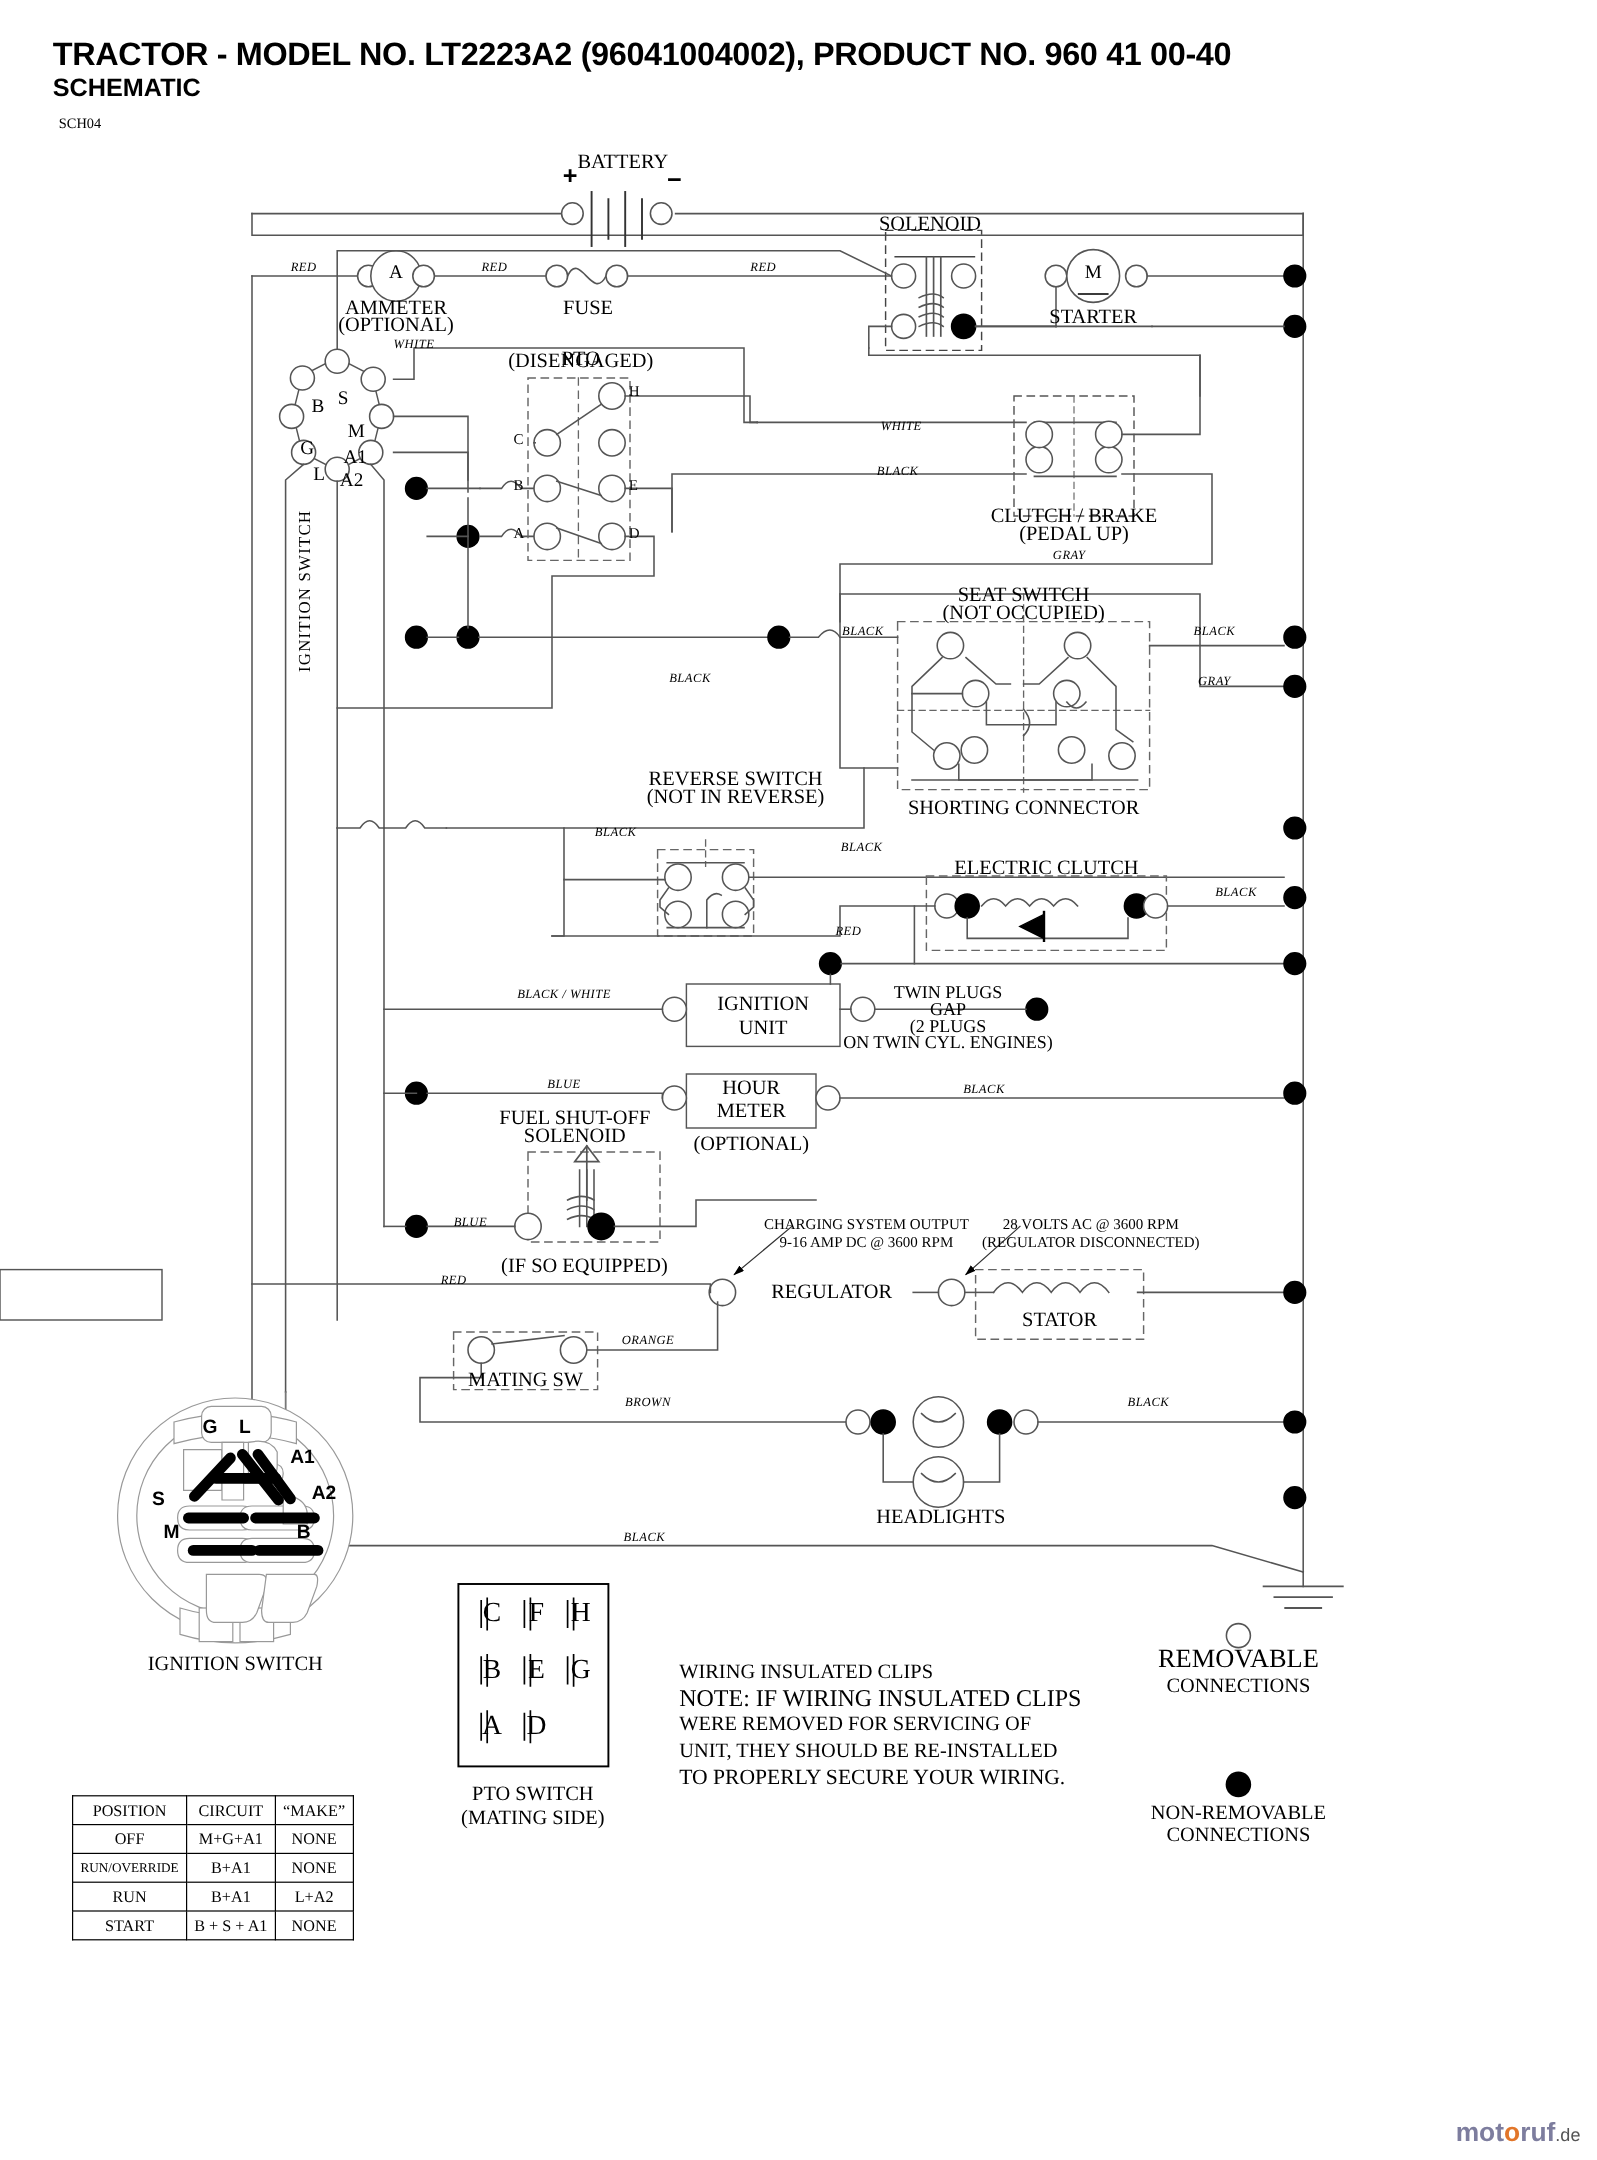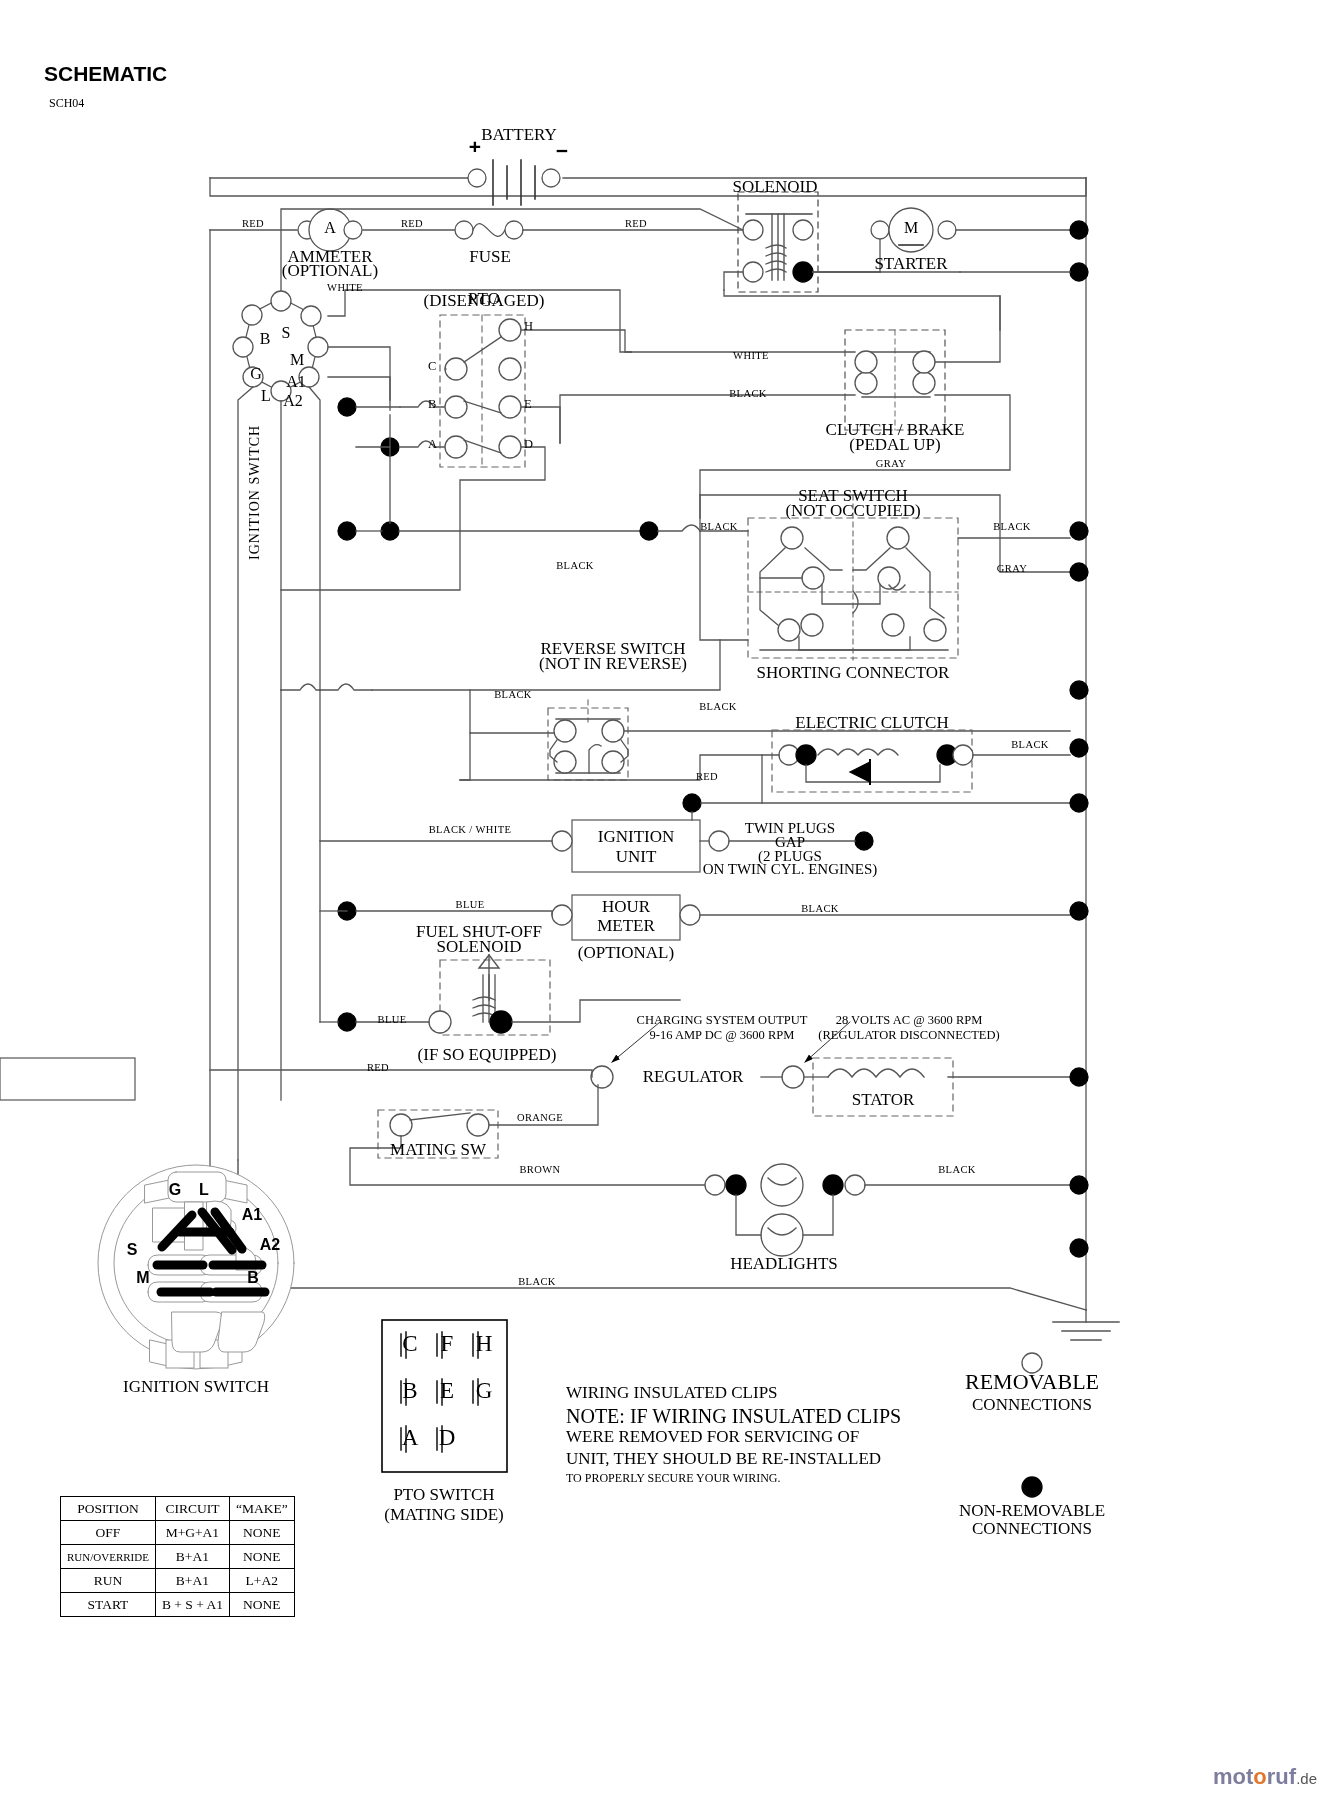--- a/index.html
+++ b/index.html
@@ -6,41 +6,42 @@
   body{width:1331px;height:1800px;position:relative;
        font-family:"Liberation Serif", serif; color:#000;}
   #sheet{position:absolute;left:0;top:0;width:1331px;height:1800px;overflow:hidden;}
   svg{position:absolute;left:0;top:0;}
   .ttl{position:absolute;font-family:"Liberation Sans", sans-serif;font-weight:bold;}
   #title1{left:44px;top:30px;font-size:27px;letter-spacing:-0.3px;white-space:nowrap;}
   #title2{left:44px;top:62px;font-size:21px;}
   #schcode{position:absolute;left:49px;top:96px;font-size:12px;font-family:"Liberation Serif",serif;}
   .lbl{position:absolute;font-family:"Liberation Serif", serif;text-align:center;
        white-space:nowrap;line-height:1.08;}
-  .wire{font-size:10.5px;letter-spacing:0.4px;}
+  .wire{font-size:10.5px;letter-spacing:0.4px;font-style:italic;}
   .comp{font-size:17px;}
   .comp2{font-size:15px;}
   .small{font-size:12.5px;}
   .ctr{transform:translateX(-50%);}
   #watermark{position:absolute;right:14px;bottom:10px;font-family:"Liberation Sans",sans-serif;
              font-size:22px;font-weight:bold;color:#7d7d9e;}
   #watermark .o{color:#e2762a;}
   #watermark .de{color:#555;font-size:15px;font-weight:normal;}
   table.pos{position:absolute;left:60px;top:1496px;border-collapse:collapse;
             font-family:Liberation Serif, serif;}
   table.pos td,table.pos th{border:1px solid #000;padding:2px 6px;text-align:center;
             font-weight:normal;font-size:13.5px;height:19px;}
   .rot{position:absolute;transform-origin:0 0;transform:rotate(-90deg);
        font-family:"Liberation Serif",serif;font-size:14px;letter-spacing:1px;white-space:nowrap;}
 </style>
 </head>
 <body>
 
 <div id="sheet">
 
+  <div class="ttl" id="title1">TRACTOR - MODEL NO. LT2223A2 (96041004002), PRODUCT NO. 960 41 00-40</div>
   <div class="ttl" id="title2">SCHEMATIC</div>
   <div id="schcode">SCH04</div>
 
   <svg width="1331" height="1800">
     <defs>
       <marker id="arrow" markerWidth="10" markerHeight="10" refX="8" refY="3" orient="auto">
         <path d="M0,0 L9,3 L0,6 Z" fill="#000"></path>
       </marker>
     </defs>
     <g fill="none" stroke="#555" stroke-width="1.3" stroke-linecap="square">
@@ -505,21 +506,21 @@
   <div class="lbl ctr" style="left:484px;top:1379px;font-size:23px">G</div>
   <div class="lbl ctr" style="left:410px;top:1426px;font-size:23px">A</div>
   <div class="lbl ctr" style="left:447px;top:1426px;font-size:23px">D</div>
   <div class="lbl ctr" style="left:444px;top:1486px;font-size:17px">PTO SWITCH</div>
   <div class="lbl ctr" style="left:444px;top:1506px;font-size:17px">(MATING SIDE)</div>
 
   <div class="lbl" style="left:566px;top:1384px;font-size:17px;text-align:left">WIRING INSULATED CLIPS</div>
   <div class="lbl" style="left:566px;top:1406px;font-size:20px;text-align:left">NOTE:  IF WIRING INSULATED CLIPS</div>
   <div class="lbl" style="left:566px;top:1428px;font-size:17px;text-align:left">WERE REMOVED FOR SERVICING OF</div>
   <div class="lbl" style="left:566px;top:1450px;font-size:17px;text-align:left">UNIT, THEY SHOULD BE RE-INSTALLED</div>
-  <div class="lbl" style="left:566px;top:1472px;font-size:12px;text-align:left">TO PROPERLY SECURE YOUR WIRING.</div>
+  <div class="lbl" style="left:566px;top:1472px;font-size:18px;text-align:left">TO PROPERLY SECURE YOUR WIRING.</div>
 
   <div class="lbl ctr" style="left:1032px;top:1370px;font-size:22px">REMOVABLE</div>
   <div class="lbl ctr" style="left:1032px;top:1396px;font-size:17px">CONNECTIONS</div>
   <div class="lbl ctr" style="left:1032px;top:1502px;font-size:17px">NON-REMOVABLE</div>
   <div class="lbl ctr" style="left:1032px;top:1520px;font-size:17px">CONNECTIONS</div>
 
   <div id="watermark"><span>mot</span><span class="o">o</span><span>ruf</span><span class="de">.de</span></div>
 
 </div>
 

